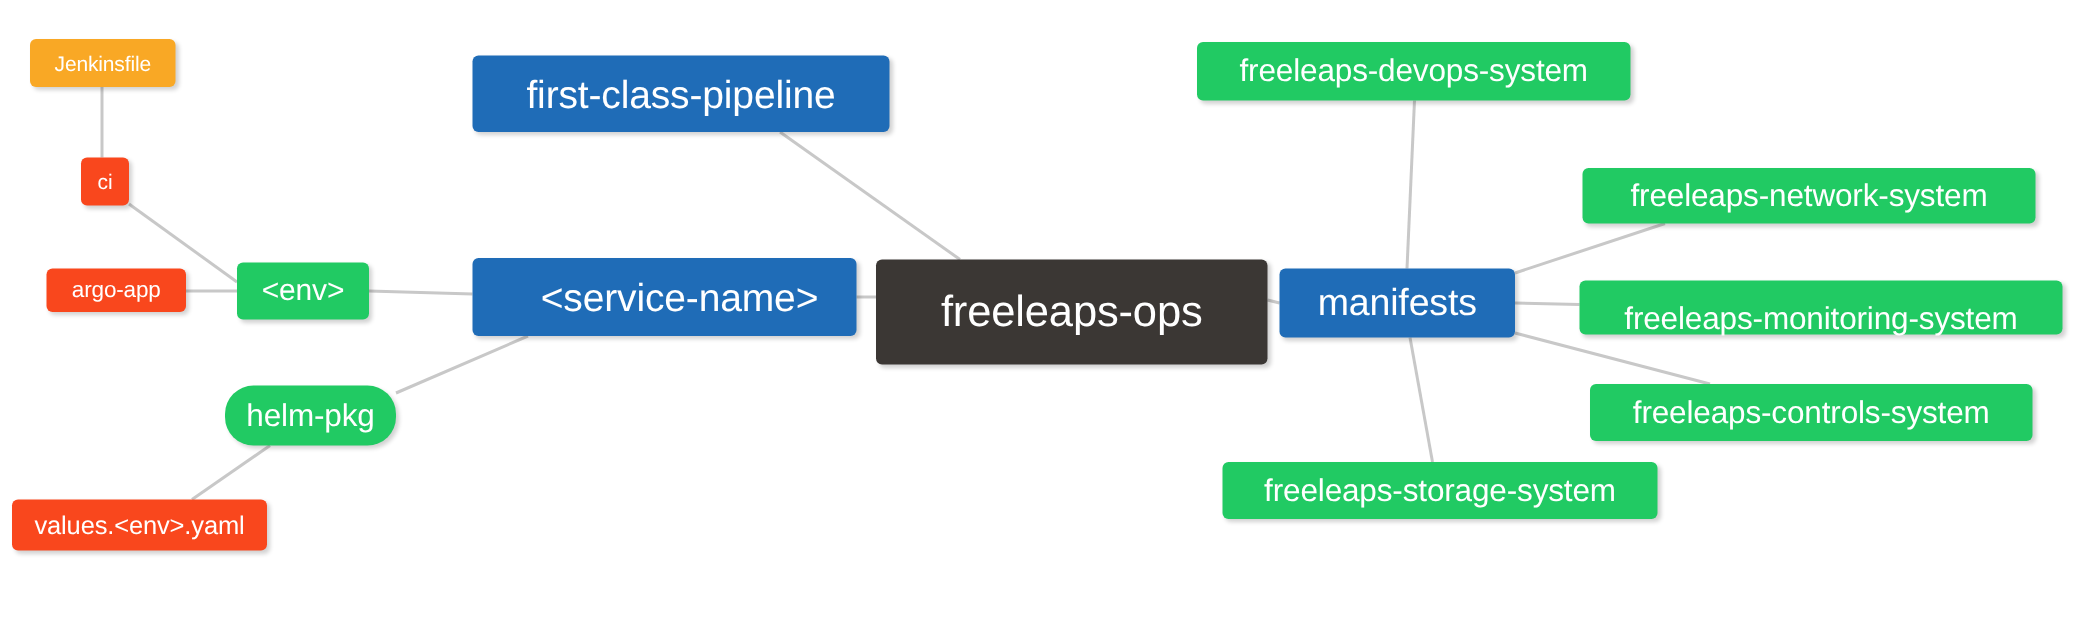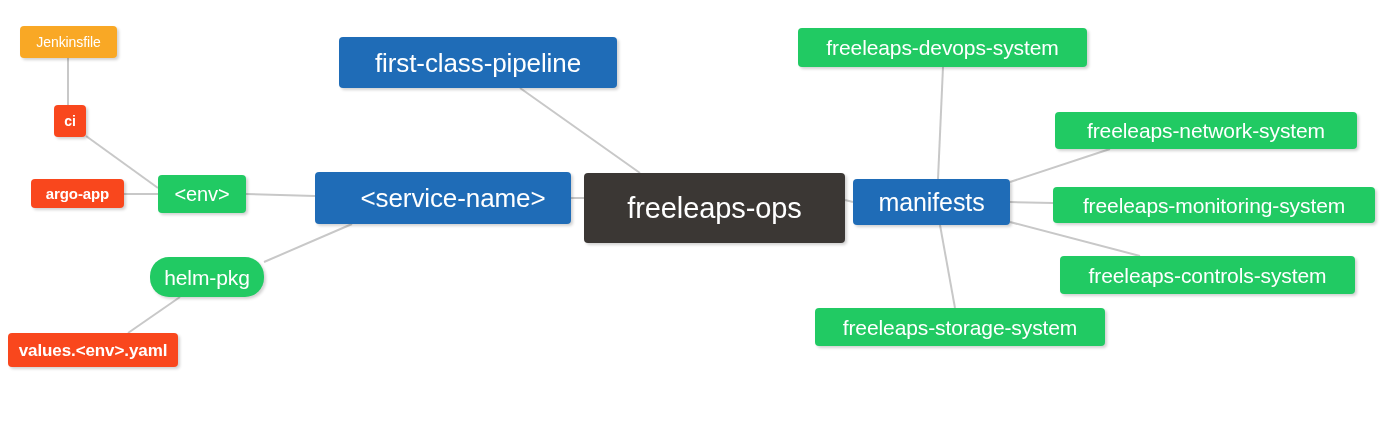--- a/index.html
+++ b/index.html
@@ -32,21 +32,21 @@
     color: #ffffff;
     white-space: nowrap;
     border-radius: 4px;
     box-shadow: 2px 2px 3px rgba(0,0,0,0.18);
     line-height: 1;
     letter-spacing: -0.1px;
   }
   .n-root  { background: #3b3734; }
   .n-blue  { background: #1f6cb7; }
   .n-green { background: #21ca63; }
-  .n-red   { background: #f9471d; font-weight: bold; }
+  .n-red   { background: #f9471d; }
   .n-orange{ background: #f9a825; }
 </style>
 </head>
 <body>
 
 <div id="canvas">
   <svg id="edges">
       <line x1="584" y1="198" x2="571" y2="198" stroke="#c8c8c8" stroke-width="2"></line>
       <line x1="845" y1="200" x2="853" y2="202" stroke="#c8c8c8" stroke-width="2"></line>
       <line x1="640" y1="173" x2="520" y2="88" stroke="#c8c8c8" stroke-width="2"></line>
@@ -62,21 +62,21 @@
       <line x1="1010" y1="222" x2="1140" y2="256" stroke="#c8c8c8" stroke-width="2"></line>
       <line x1="940" y1="225" x2="955" y2="308" stroke="#c8c8c8" stroke-width="2"></line>
     </svg>
   <div id="node-layer">
       <div class="node n-root" style="left: 584px; top: 173px; width: 261px; height: 70px; font-size: 29px;">
         <span>freeleaps-ops</span>
       </div>
       <div class="node n-blue" style="left: 315px; top: 172px; width: 256px; height: 52px; font-size: 26px; padding-left: 20px;">
         <span>&lt;service-name&gt;</span>
       </div>
-      <div class="node n-blue" style="left: 315px; top: 37px; width: 278px; height: 51px; font-size: 26px; margin-left: 24px;">
+      <div class="node n-blue" style="left: 315px; top: 37px; width: 278px; height: 51px; font-size: 26px;">
         <span>first-class-pipeline</span>
       </div>
       <div class="node n-blue" style="left: 853px; top: 179px; width: 157px; height: 46px; font-size: 25px;">
         <span>manifests</span>
       </div>
       <div class="node n-green" style="left: 158px; top: 175px; width: 88px; height: 38px; font-size: 20px;">
         <span>&lt;env&gt;</span>
       </div>
       <div class="node n-red" style="left: 54px; top: 105px; width: 32px; height: 32px; font-size: 14px;">
         <span>ci</span>
@@ -92,21 +92,21 @@
       </div>
       <div class="node n-red" style="left: 8px; top: 333px; width: 170px; height: 34px; font-size: 17px;">
         <span>values.&lt;env&gt;.yaml</span>
       </div>
       <div class="node n-green" style="left: 798px; top: 28px; width: 289px; height: 39px; font-size: 21px;">
         <span>freeleaps-devops-system</span>
       </div>
       <div class="node n-green" style="left: 1055px; top: 112px; width: 302px; height: 37px; font-size: 21px;">
         <span>freeleaps-network-system</span>
       </div>
-      <div class="node n-green" style="left: 1053px; top: 187px; width: 322px; height: 36px; font-size: 21px;">
+      <div class="node n-green" style="left: 1053px; top: 187px; width: 322px; height: 36px; font-size: 21px; align-items: flex-end;">
         <span>freeleaps-monitoring-system</span>
       </div>
       <div class="node n-green" style="left: 1060px; top: 256px; width: 295px; height: 38px; font-size: 21px;">
         <span>freeleaps-controls-system</span>
       </div>
       <div class="node n-green" style="left: 815px; top: 308px; width: 290px; height: 38px; font-size: 21px; align-items: center;">
         <span>freeleaps-storage-system</span>
       </div>
     </div>
 </div>

